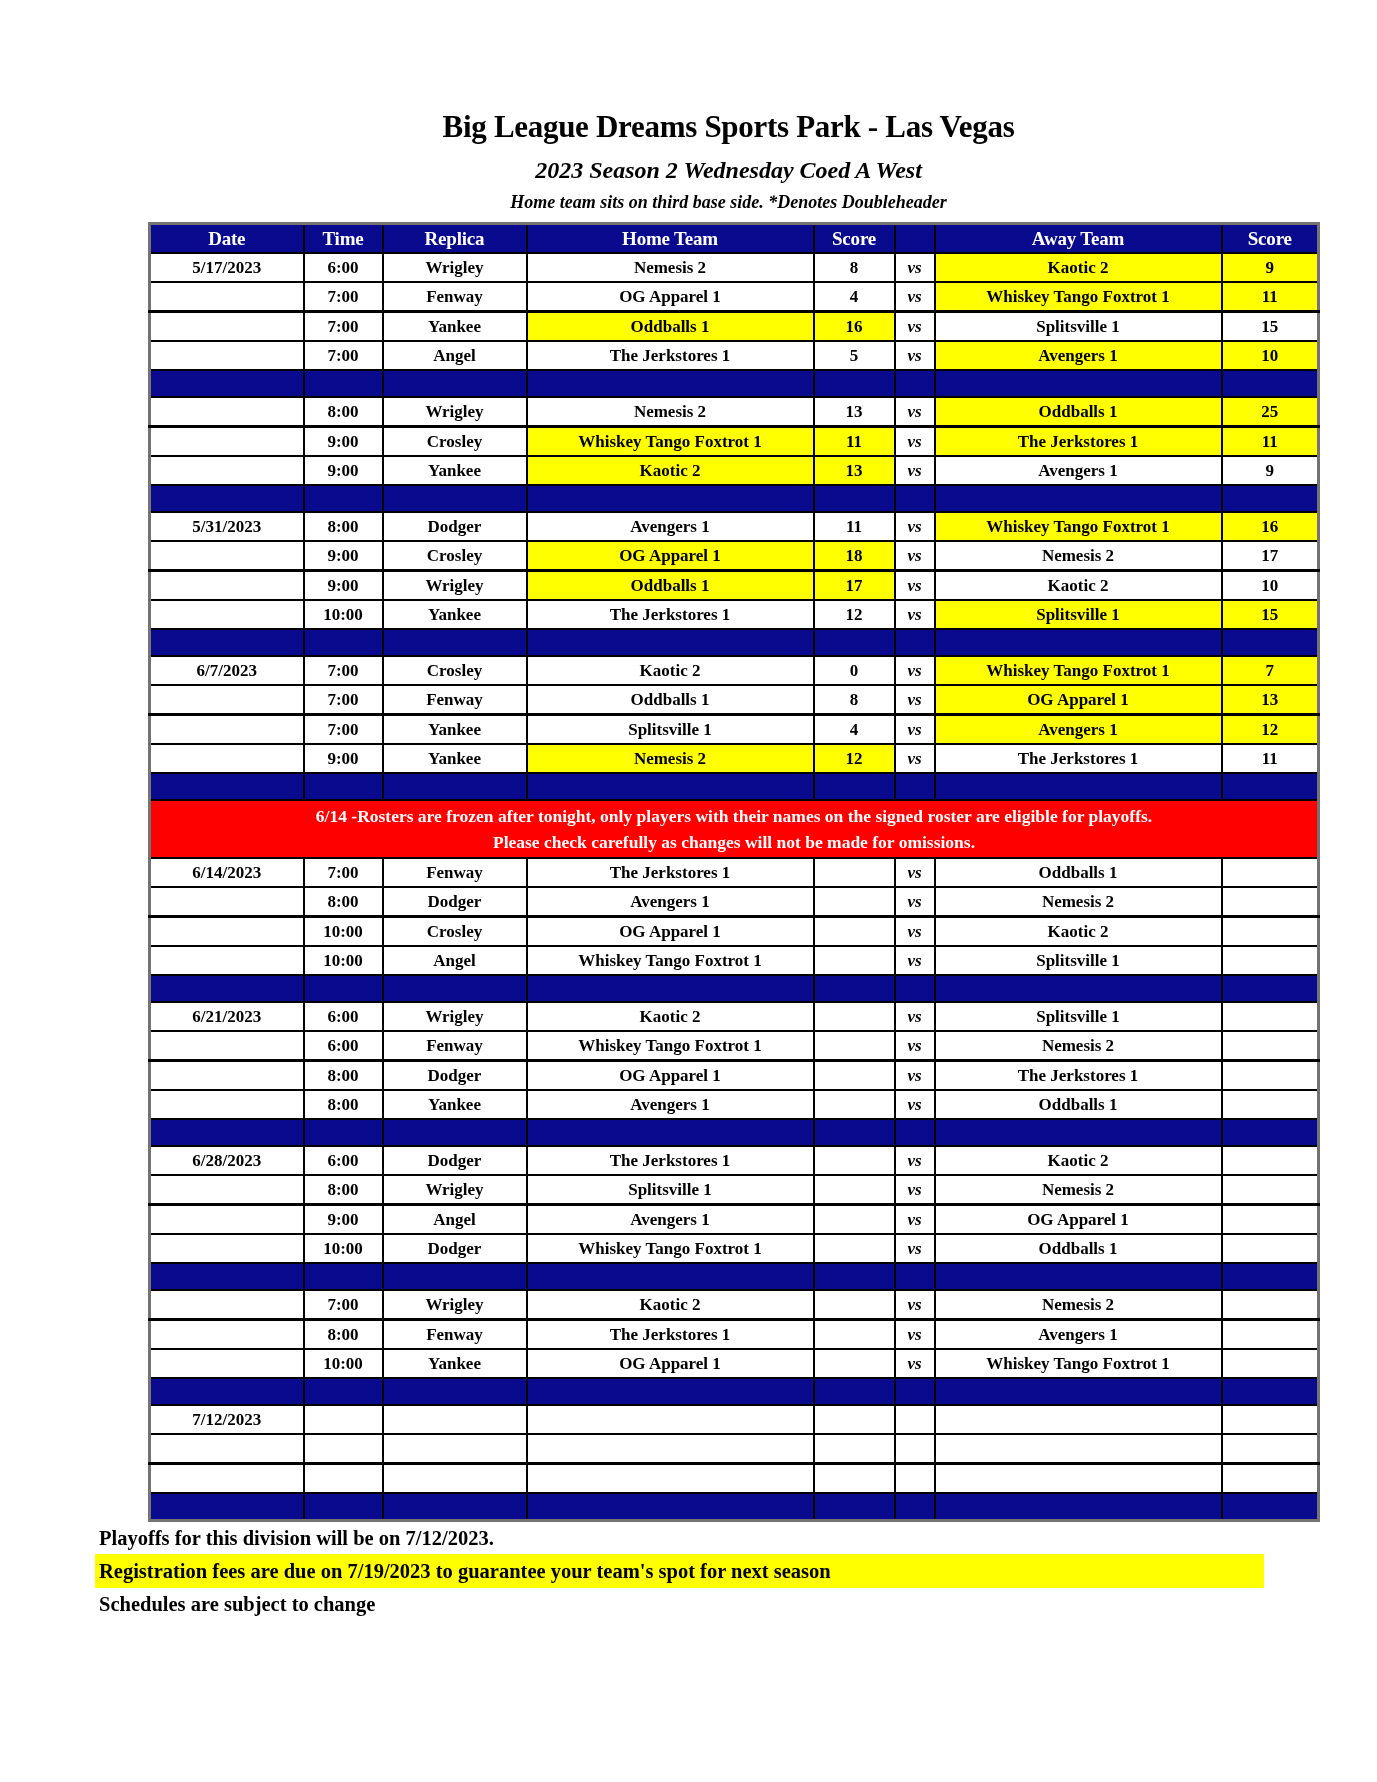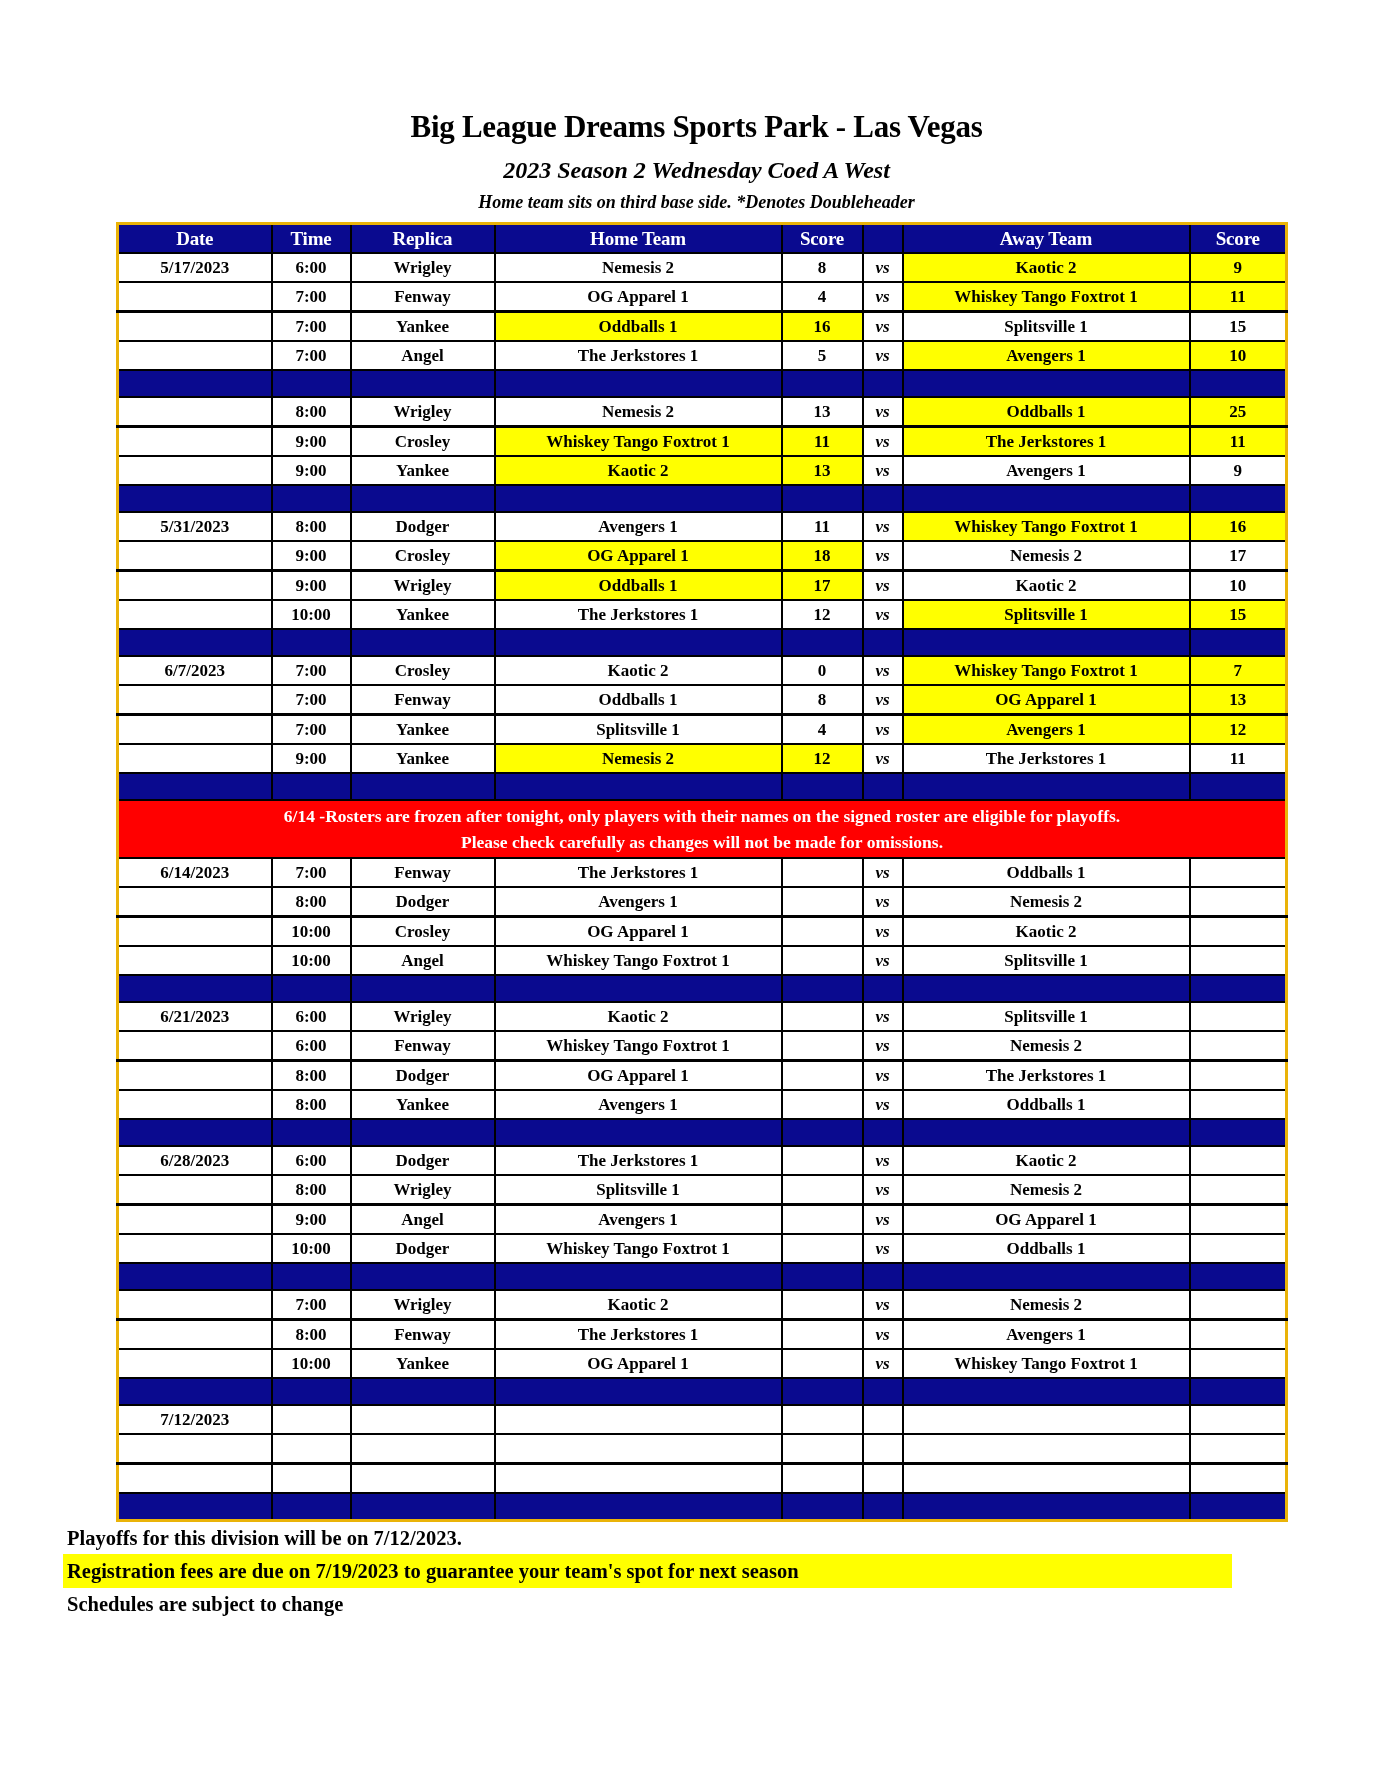--- a/index.html
+++ b/index.html
@@ -2,29 +2,29 @@
 <html><head>
 <meta charset="utf-8">
 <style>
   html,body{margin:0;padding:0;background:#ffffff;}
   body{
     width:1377px;height:1782px;
     font-family:"Liberation Serif","DejaVu Serif",serif;
     color:#000;
     position:relative;
   }
-  .page{padding-top:110px;}
+  .page{padding-top:110px;padding-left:32px;}
   .titles{width:1169px;margin-left:112px;text-align:center;}
   .title{font-size:31px;font-weight:bold;letter-spacing:-0.3px;line-height:34px;}
   .subtitle{font-size:24px;font-weight:bold;margin-top:13px;line-height:26px;font-style:italic;}
   .note{font-size:18px;font-weight:bold;font-style:italic;margin-top:9px;line-height:20px;}
   table.sched{
     border-collapse:collapse;table-layout:fixed;
     width:1169px;margin-left:116px;margin-top:10px;
-    border:3px solid #eab308;
+    border:3px solid #737373;
   }
   table.sched td,table.sched th{
     border:2px solid #000;
     height:27px;padding:0 2px;
     font-size:17px;font-weight:bold;
     text-align:center;vertical-align:middle;
     overflow:hidden;white-space:nowrap;
   }
   tr.hdr th{background:#0A0A8F;color:#fff;font-size:19px;letter-spacing:-0.2px;}
   td.date{font-size:18px;}

